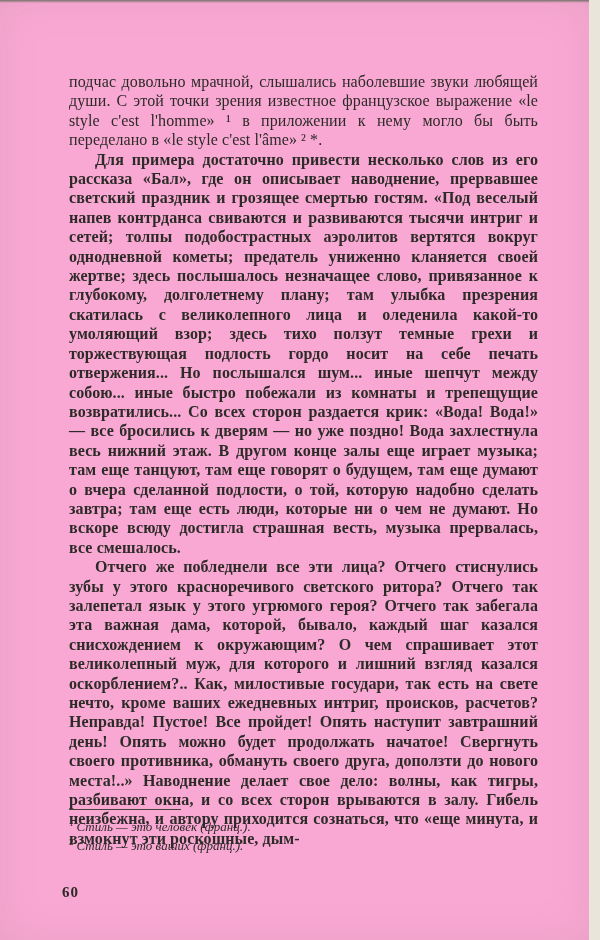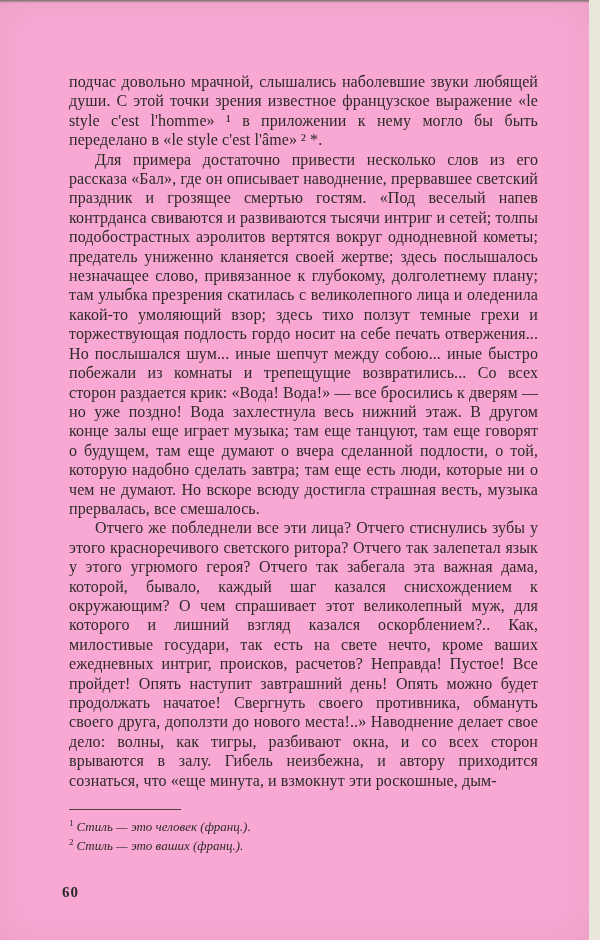--- a/index.html
+++ b/index.html
@@ -28,21 +28,21 @@
     position: absolute;
     left: 69px;
     top: 72px;
     width: 469px;
     text-align: justify;
     font-size: 16px;
     line-height: 19.4px;
     letter-spacing: 0.1px;
   }
   .para { margin: 0; }
-  .para.indent { text-indent: 26px; }
+  .para.indent { text-indent: 26px; font-weight: bold; }
   .footnotes {
     position: absolute;
     left: 69px;
     top: 809px;
     width: 469px;
     font-size: 13px;
     line-height: 15px;
   }
   .rule {
     width: 112px;

